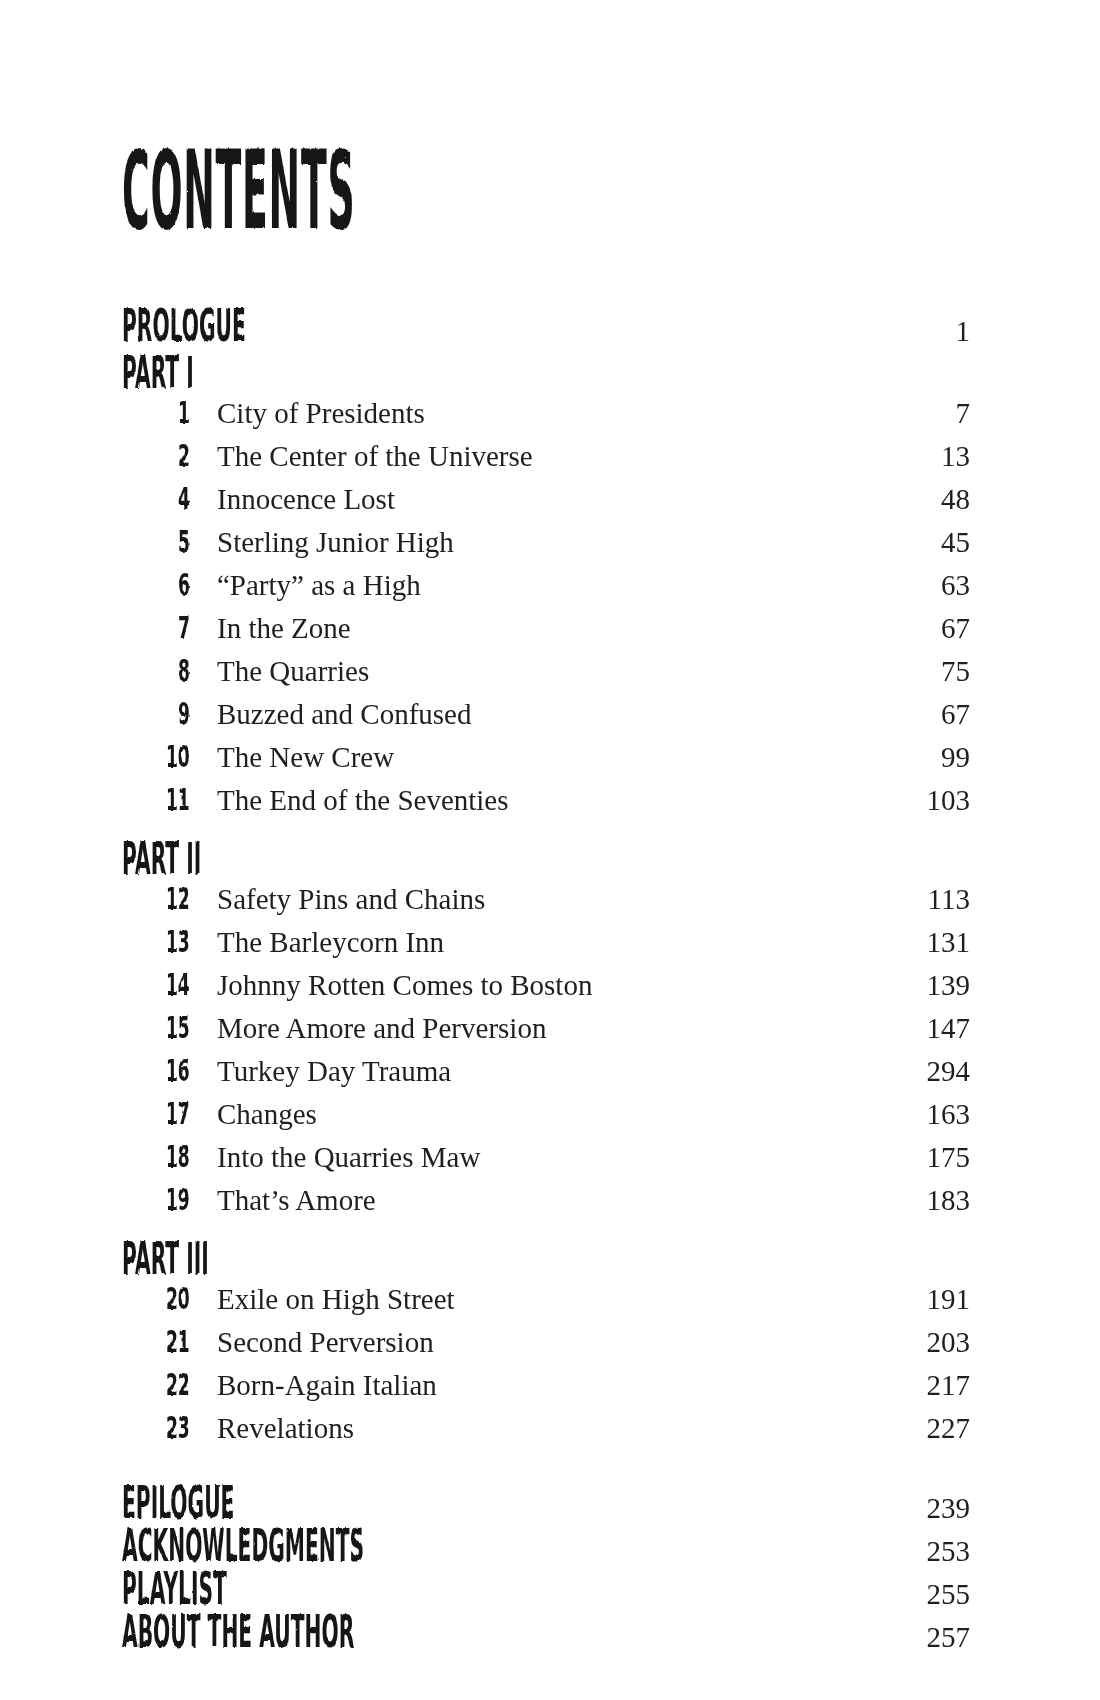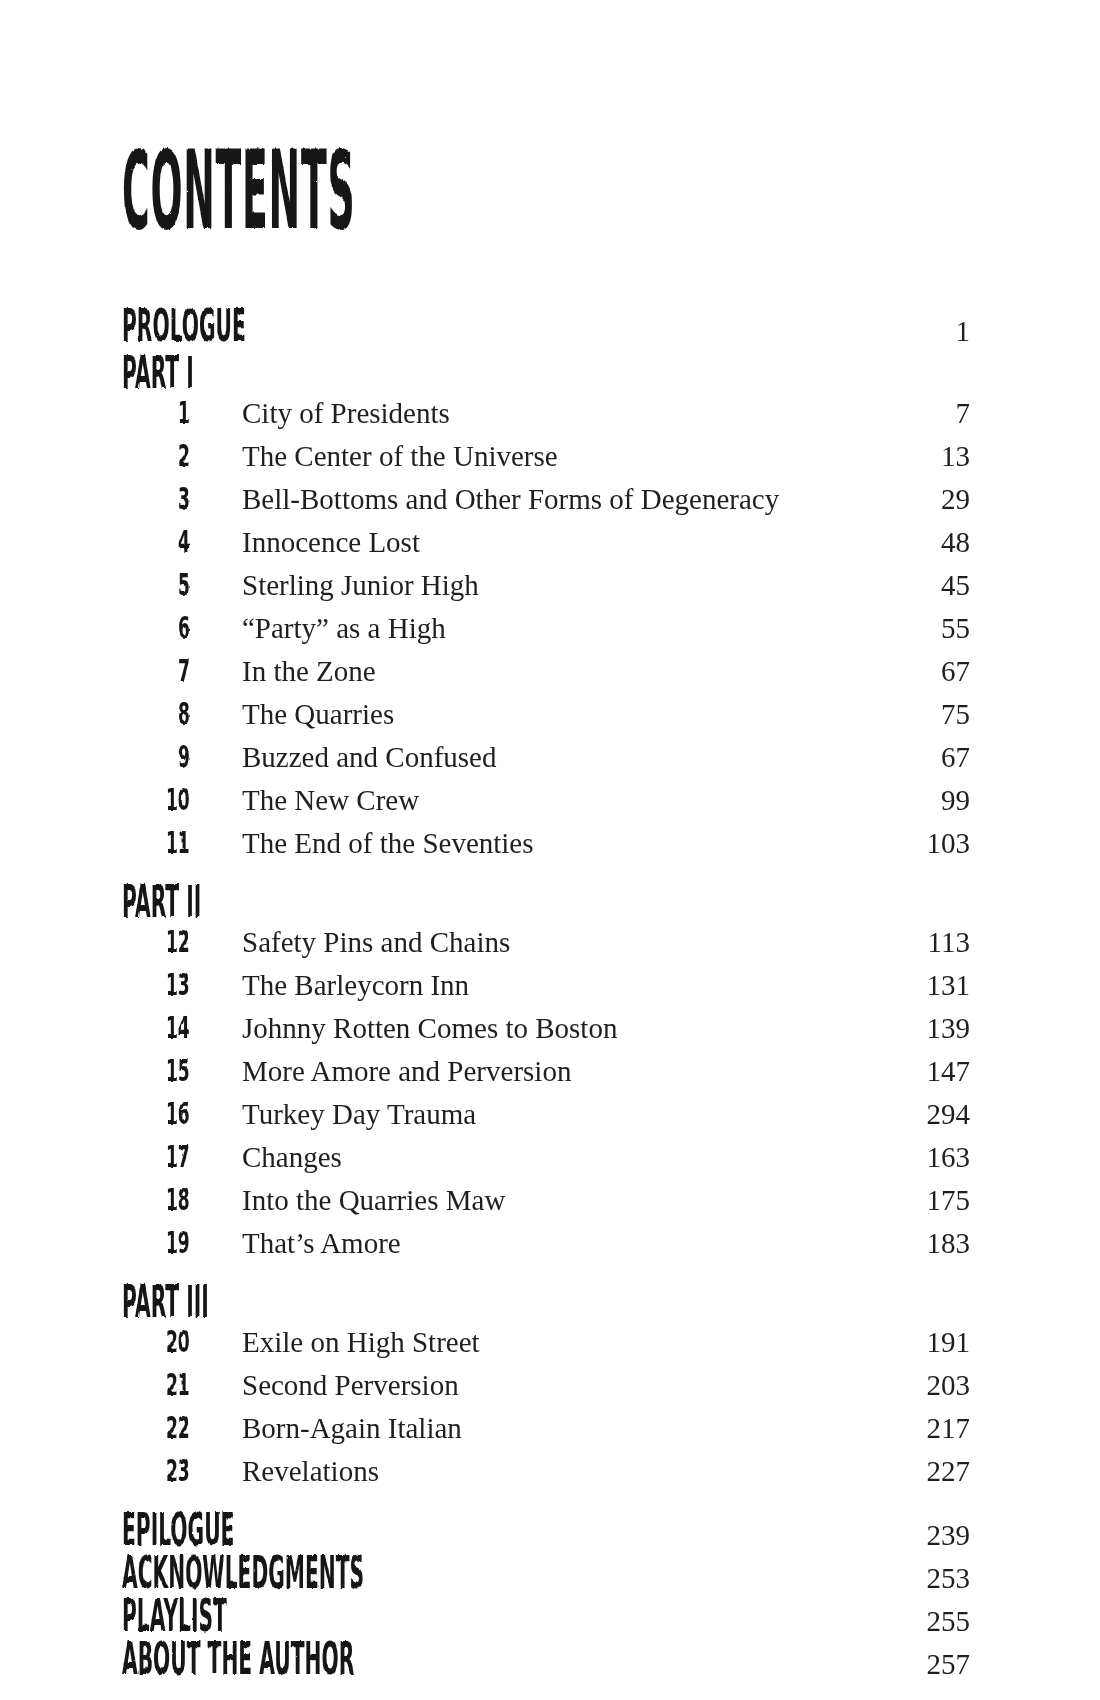--- a/index.html
+++ b/index.html
@@ -48,32 +48,32 @@
     width:68px;
     text-align:right;
     flex:0 0 68px;
   }
   .chnum{
     font-size:30px;
     transform:scaleX(0.57);
     transform-origin:right bottom;
   }
   .chtitle{
-    margin-left:52px;
+    margin-left:27px;
     font-size:29px;
     white-space:nowrap;
   }
   .pg{
     margin-left:auto;
     font-size:29px;
     font-family:"Liberation Serif",serif;
     color:#1f1f1f;
     text-align:right;
   }
-  .backmatter{ margin-top:16px; }
+  .backmatter{ margin-top:32px; }
   .backmatter .part-row{ line-height:38px; }
 </style>
 </head>
 <body>
 
 <svg width="0" height="0" style="position:absolute" aria-hidden="true">
   <defs>
     <filter id="distress" x="-20%" y="-20%" width="140%" height="140%">
       <feTurbulence type="fractalNoise" baseFrequency="0.12 0.1" numOctaves="2" seed="4" result="warp"></feTurbulence>
       <feDisplacementMap in="SourceGraphic" in2="warp" scale="3.5" xChannelSelector="R" yChannelSelector="G" result="warped"></feDisplacementMap>
@@ -101,38 +101,33 @@
         <span class="numcol"><span class="stencil chnum">1</span></span>
         <span class="chtitle">City of Presidents</span>
         <span class="pg">7</span>
       </div>
       <div class="row ch-row">
         <span class="numcol"><span class="stencil chnum">2</span></span>
         <span class="chtitle">The Center of the Universe</span>
         <span class="pg">13</span>
       </div>
       <div class="row ch-row">
-        <span class="numcol"><span class="stencil chnum">3</span></span>
-        <span class="chtitle">Bell-Bottoms and Other Forms of Degeneracy</span>
-        <span class="pg">29</span>
-      </div>
-      <div class="row ch-row">
         <span class="numcol"><span class="stencil chnum">4</span></span>
         <span class="chtitle">Innocence Lost</span>
         <span class="pg">48</span>
       </div>
       <div class="row ch-row">
         <span class="numcol"><span class="stencil chnum">5</span></span>
         <span class="chtitle">Sterling Junior High</span>
         <span class="pg">45</span>
       </div>
       <div class="row ch-row">
         <span class="numcol"><span class="stencil chnum">6</span></span>
         <span class="chtitle">“Party” as a High</span>
-        <span class="pg">55</span>
+        <span class="pg">63</span>
       </div>
       <div class="row ch-row">
         <span class="numcol"><span class="stencil chnum">7</span></span>
         <span class="chtitle">In the Zone</span>
         <span class="pg">67</span>
       </div>
       <div class="row ch-row">
         <span class="numcol"><span class="stencil chnum">8</span></span>
         <span class="chtitle">The Quarries</span>
         <span class="pg">75</span>

